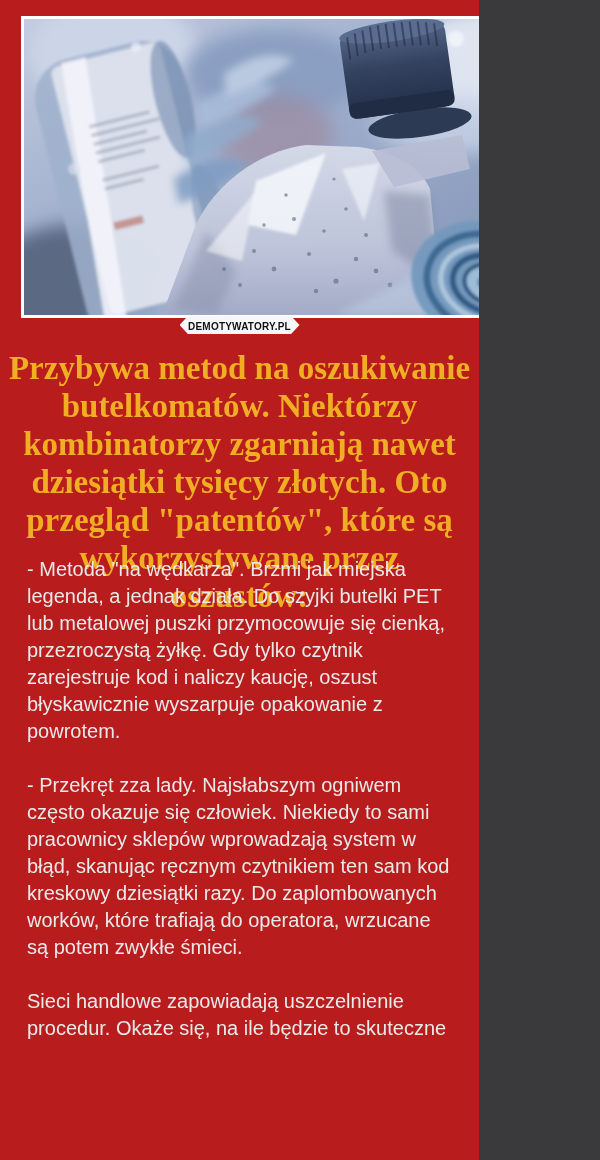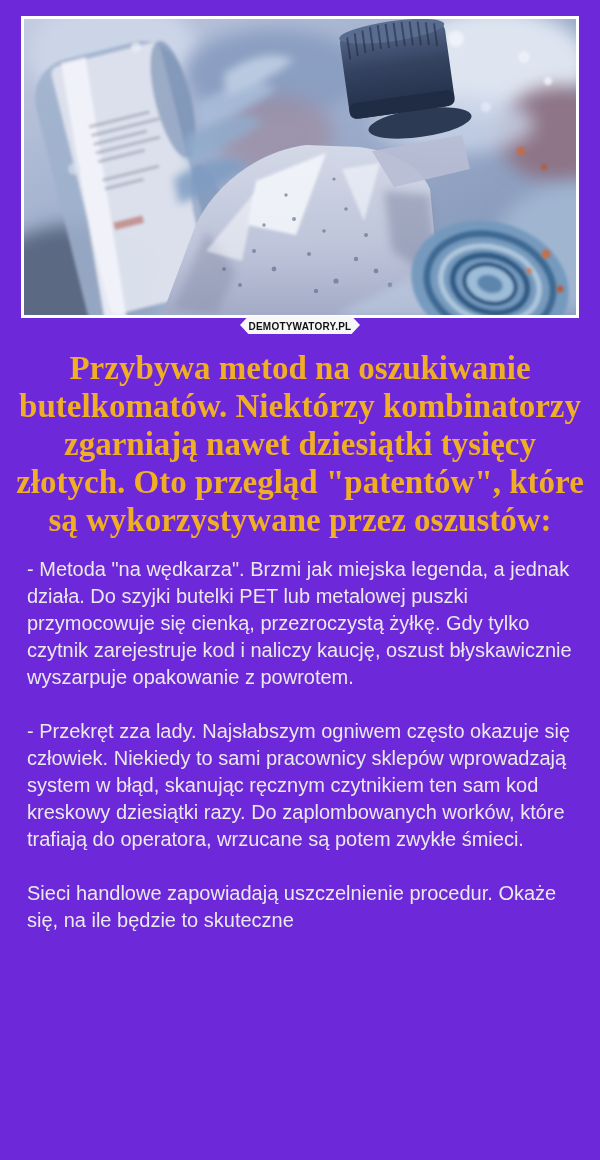--- a/index.html
+++ b/index.html
@@ -1,20 +1,20 @@
 <!DOCTYPE html>
 <html><head>
 <meta charset="utf-8">
 <style>
   html, body { margin: 0; padding: 0; background: #3a393b; }
   .page {
     position: relative;
-    width: 600px;
+    width: 479px;
     height: 1160px;
-    background: #6d28d9;
+    background: #b91c1c;
     overflow: hidden;
     font-family: "Liberation Sans", sans-serif;
   }
   .photo-frame {
     position: absolute;
     left: 21px;
     top: 16px;
     width: 552px;
     height: 296px;
     border: 3px solid #ffffff;

